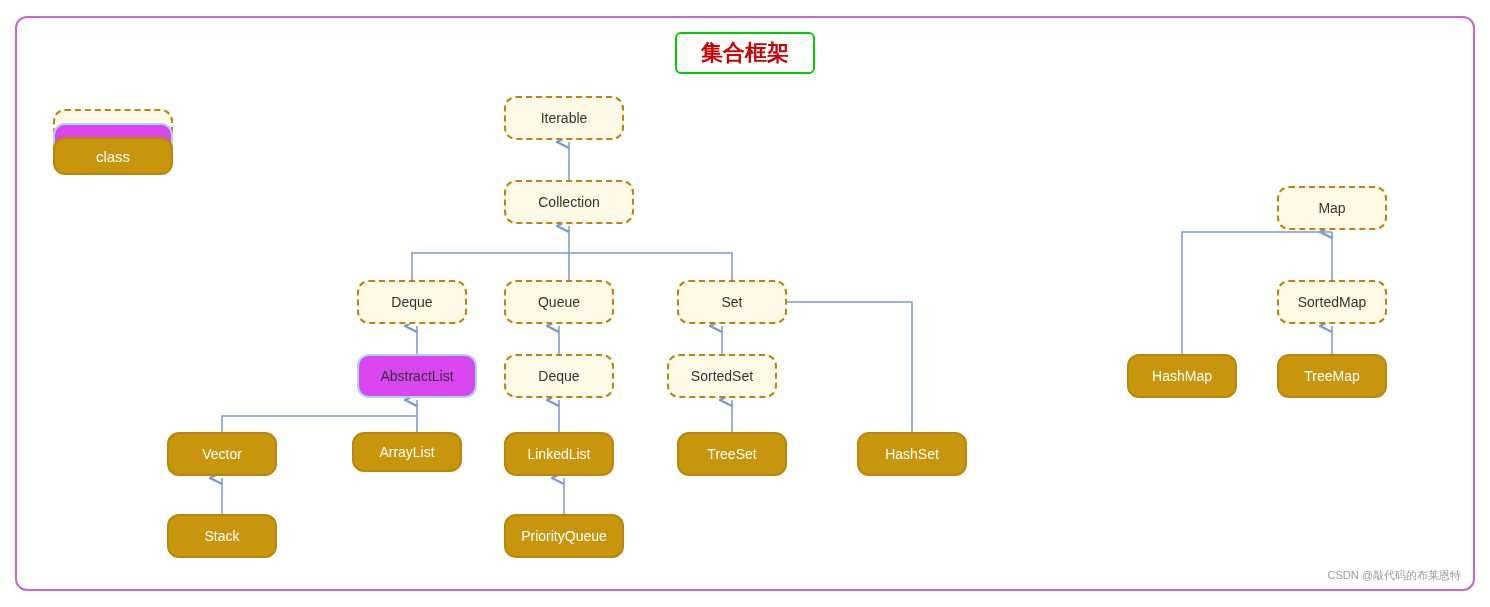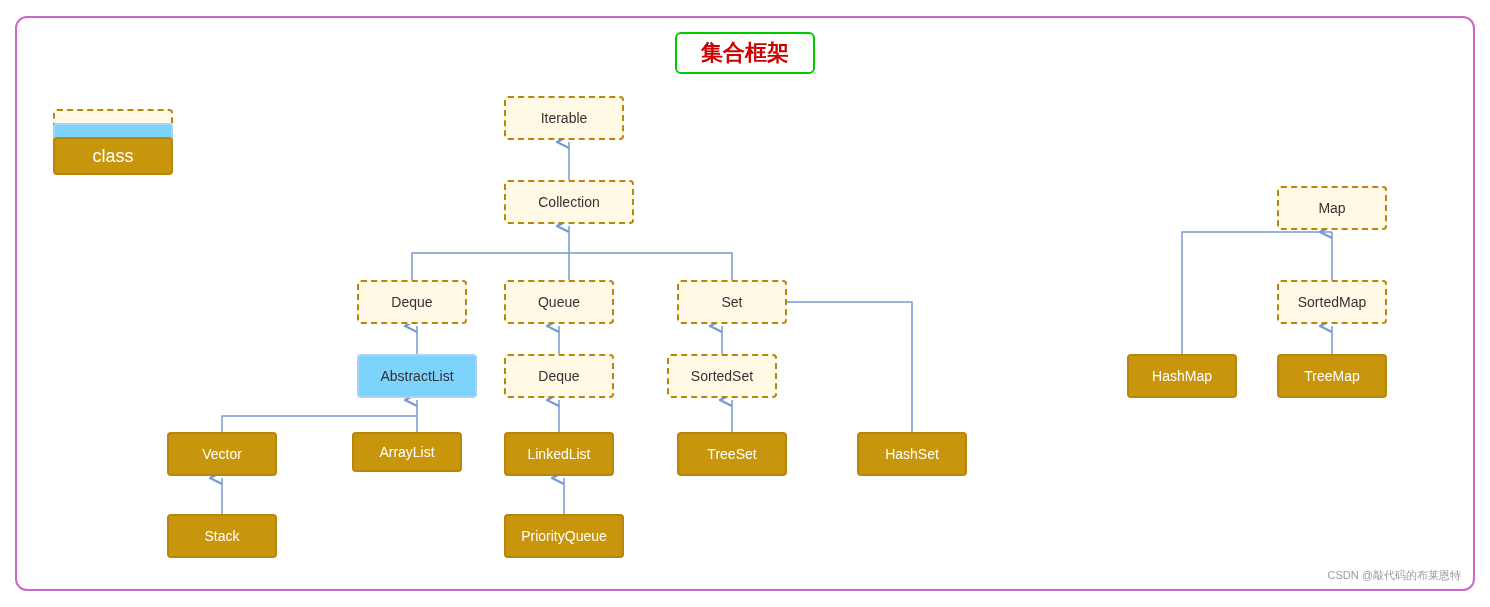--- a/index.html
+++ b/index.html
@@ -31,36 +31,36 @@
       padding: 4px 24px;
       font-size: 22px;
       font-weight: bold;
       color: #cc0000;
       background: #fff;
       white-space: nowrap;
     }
     
     .node {
       position: absolute;
-      border-radius: 4px;
+      border-radius: 12px;
       display: flex;
       align-items: center;
       justify-content: center;
       font-size: 14px;
       font-weight: 500;
       text-align: center;
     }
     .node-interface {
       border: 2px dashed #b8860b;
       background: #fff9e6;
       color: #333;
     }
     .node-abstract {
       border: 2px solid #aad4f5;
-      background: #7dd3fc;
+      background: #d946ef;
       color: #333;
     }
     .node-class {
       border: 2px solid #b8860b;
       background: #c8960c;
       color: #fff;
     }
     
     .legend {
       position: absolute;
@@ -143,21 +143,21 @@
       <div class="node node-interface" style="width:120px;height:38px;font-size:13px;">
         <span>interface</span>
       </div>
     </div>
     <div class="legend-item">
       <div class="node node-abstract" style="width:120px;height:38px;font-size:13px;">
         <span>abstract class</span>
       </div>
     </div>
     <div class="legend-item">
-      <div class="node node-class" style="width:120px;height:38px;font-size:18px;">
+      <div class="node node-class" style="width:120px;height:38px;font-size:15px;">
         <span>class</span>
       </div>
     </div>
   </div>
 
   <div class="node node-interface" style="left:487px;top:78px;width:120px;height:44px;">
     <span>Iterable</span>
   </div>
   <div class="node node-interface" style="left:487px;top:162px;width:130px;height:44px;">
     <span>Collection</span>

